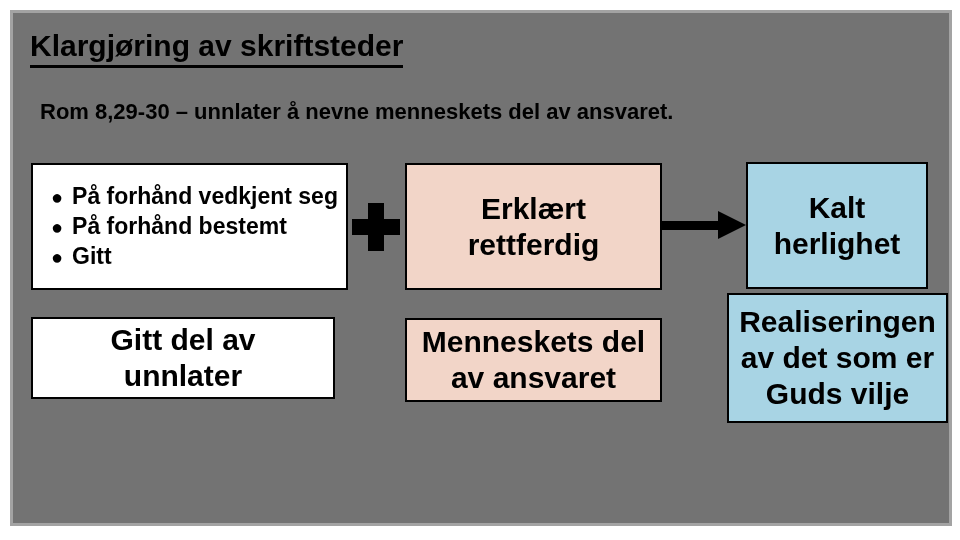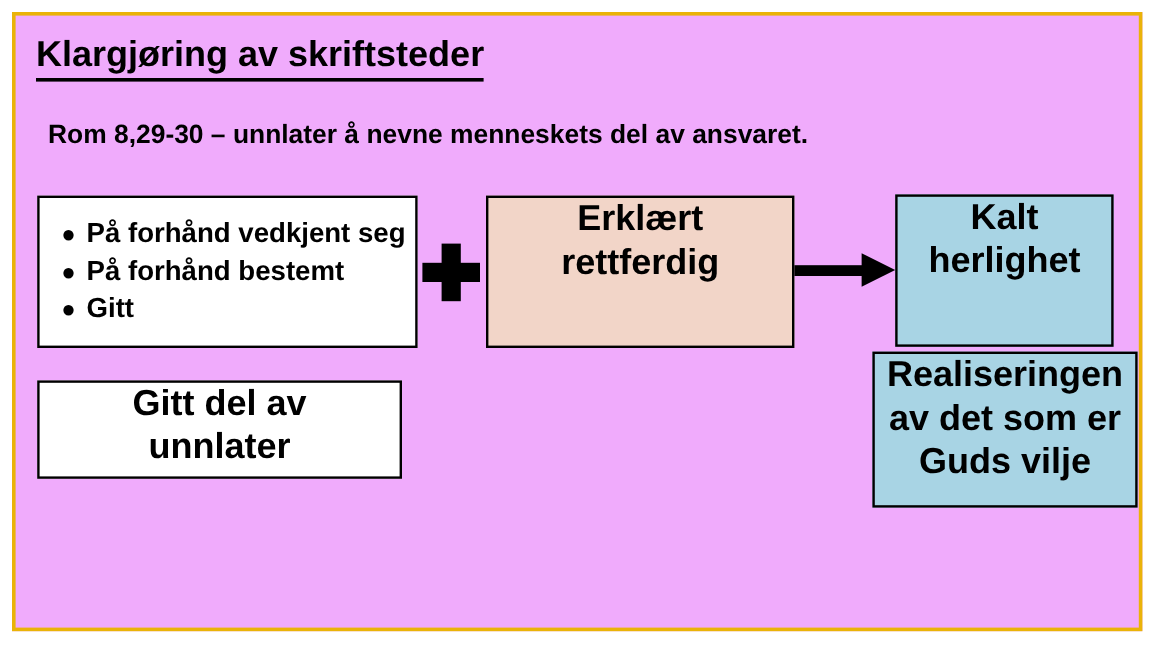--- a/index.html
+++ b/index.html
@@ -9,22 +9,22 @@
     font-family: "Liberation Sans", sans-serif;
     font-weight: bold;
     color: #000;
     overflow: hidden;
     position: relative;
   }
   .frame {
     position: absolute;
     left: 10px; top: 10px;
     width: 942px; height: 516px;
-    border: 3px solid #eab308;
-    background: #f0abfc;
+    border: 3px solid #a3a3a3;
+    background: #737373;
   }
   .title {
     position: absolute;
     left: 17px; top: 16px;
     font-size: 30px;
     white-space: nowrap;
   }
   .title .underline {
     display: inline-block;
     border-bottom: 3px solid #000;
@@ -36,20 +36,21 @@
     font-size: 22px;
     white-space: nowrap;
   }
   .box {
     position: absolute;
     border: 2px solid #000;
     background: #fff;
     display: flex;
     flex-direction: column;
     align-items: center;
+    justify-content: center;
     text-align: center;
     font-size: 30px;
     line-height: 36px;
   }
   .box.pink { background: #F2D5C8; }
   .box.blue { background: #A8D4E4; }
 
   .bullets-box {
     left: 18px; top: 150px;
     width: 317px; height: 127px;
@@ -131,20 +132,24 @@
   <div class="box blue glory-box">
     <div>Kalt</div>
     <div>herlighet</div>
   </div>
 
   <div class="box godspart-box">
     <div>Gitt del av</div>
     <div>unnlater</div>
   </div>
 
+  <div class="box pink manspart-box">
+    <div>Menneskets del</div>
+    <div>av ansvaret</div>
+  </div>
 
   <div class="box blue realization-box">
     <div>Realiseringen</div>
     <div>av det som er</div>
     <div>Guds vilje</div>
   </div>
 
 </div>
 
 </body></html>

